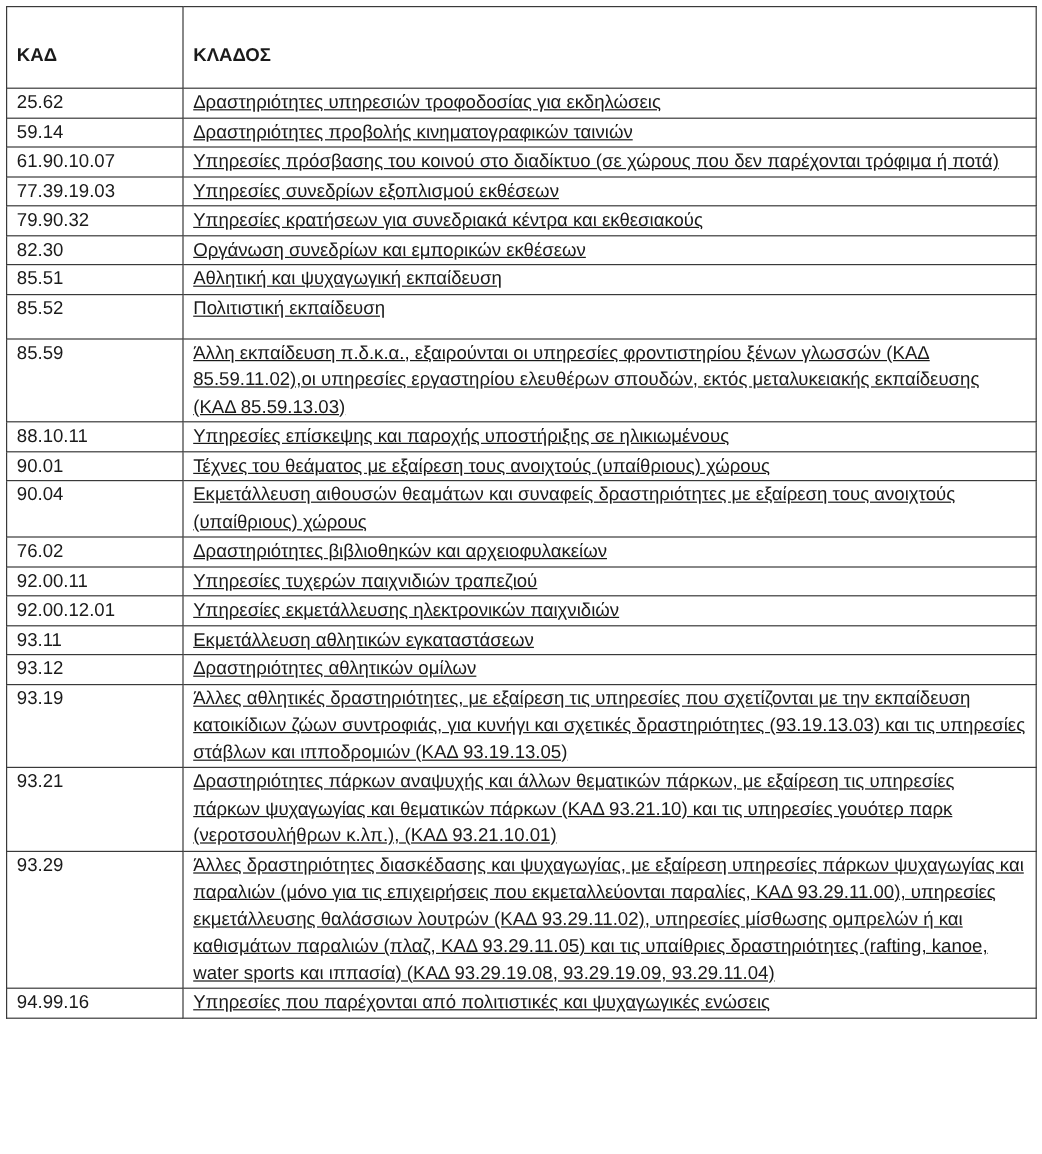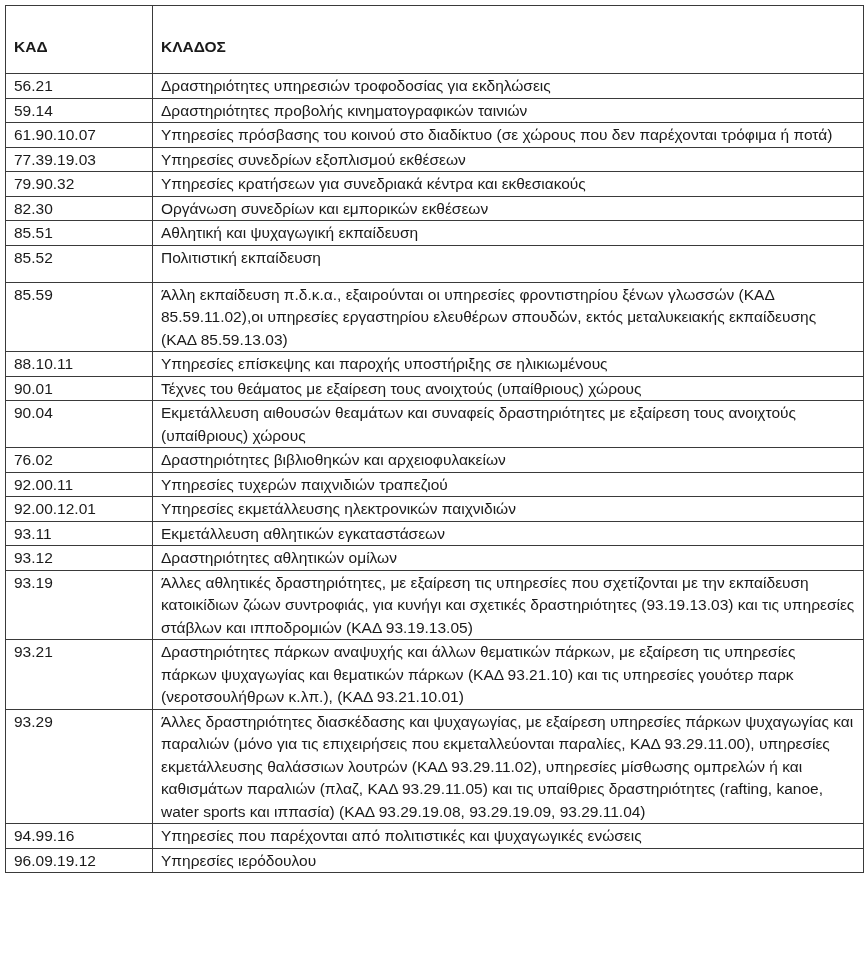--- a/index.html
+++ b/index.html
@@ -37,40 +37,41 @@
     table.kad-table th {
       font-weight: bold;
       height: 51px;
       vertical-align: bottom;
       padding-bottom: 15px;
     }
     td.desc {
       text-align: justify;
       text-align-last: left;
       padding-right: 10px;
+      text-decoration: underline;
     }
     tr.tall td { height: 35px; }
   </style>
 </head>
 <body>
 
 <table class="kad-table">
   <colgroup>
       <col class="c1">
       <col class="c2">
     </colgroup>
   <thead>
     <tr>
       <th>ΚΑΔ</th>
       <th>ΚΛΑΔΟΣ</th>
     </tr>
   </thead>
   <tbody id="table-body">
     <tr>
-        <td>56.21</td>
+        <td>25.62</td>
         <td class="desc">Δραστηριότητες υπηρεσιών τροφοδοσίας για εκδηλώσεις</td>
       </tr>
     <tr>
         <td>59.14</td>
         <td class="desc">Δραστηριότητες προβολής κινηματογραφικών ταινιών</td>
       </tr>
     <tr>
         <td>61.90.10.07</td>
         <td class="desc">Υπηρεσίες πρόσβασης του κοινού στο διαδίκτυο (σε χώρους που δεν παρέχονται τρόφιμα ή ποτά)</td>
       </tr>
@@ -139,18 +140,14 @@
         <td class="desc">Δραστηριότητες πάρκων αναψυχής και άλλων θεματικών πάρκων, με εξαίρεση τις υπηρεσίες πάρκων ψυχαγωγίας και θεματικών πάρκων (ΚΑΔ 93.21.10) και  τις υπηρεσίες γουότερ παρκ (νεροτσουλήθρων κ.λπ.), (ΚΑΔ 93.21.10.01)</td>
       </tr>
     <tr>
         <td>93.29</td>
         <td class="desc">Άλλες δραστηριότητες διασκέδασης και ψυχαγωγίας, με εξαίρεση υπηρεσίες πάρκων ψυχαγωγίας και παραλιών (μόνο για τις επιχειρήσεις που εκμεταλλεύονται παραλίες, ΚΑΔ 93.29.11.00), υπηρεσίες εκμετάλλευσης θαλάσσιων λουτρών (ΚΑΔ 93.29.11.02), υπηρεσίες μίσθωσης ομπρελών ή και καθισμάτων παραλιών (πλαζ, ΚΑΔ 93.29.11.05) και τις υπαίθριες δραστηριότητες (rafting, kanoe, water sports και ιππασία) (ΚΑΔ 93.29.19.08, 93.29.19.09, 93.29.11.04)</td>
       </tr>
     <tr>
         <td>94.99.16</td>
         <td class="desc">Υπηρεσίες που παρέχονται από πολιτιστικές και ψυχαγωγικές ενώσεις</td>
       </tr>
-    <tr>
-        <td>96.09.19.12</td>
-        <td class="desc">Υπηρεσίες ιερόδουλου</td>
-      </tr>
   </tbody>
 </table>
 
 </body></html>

